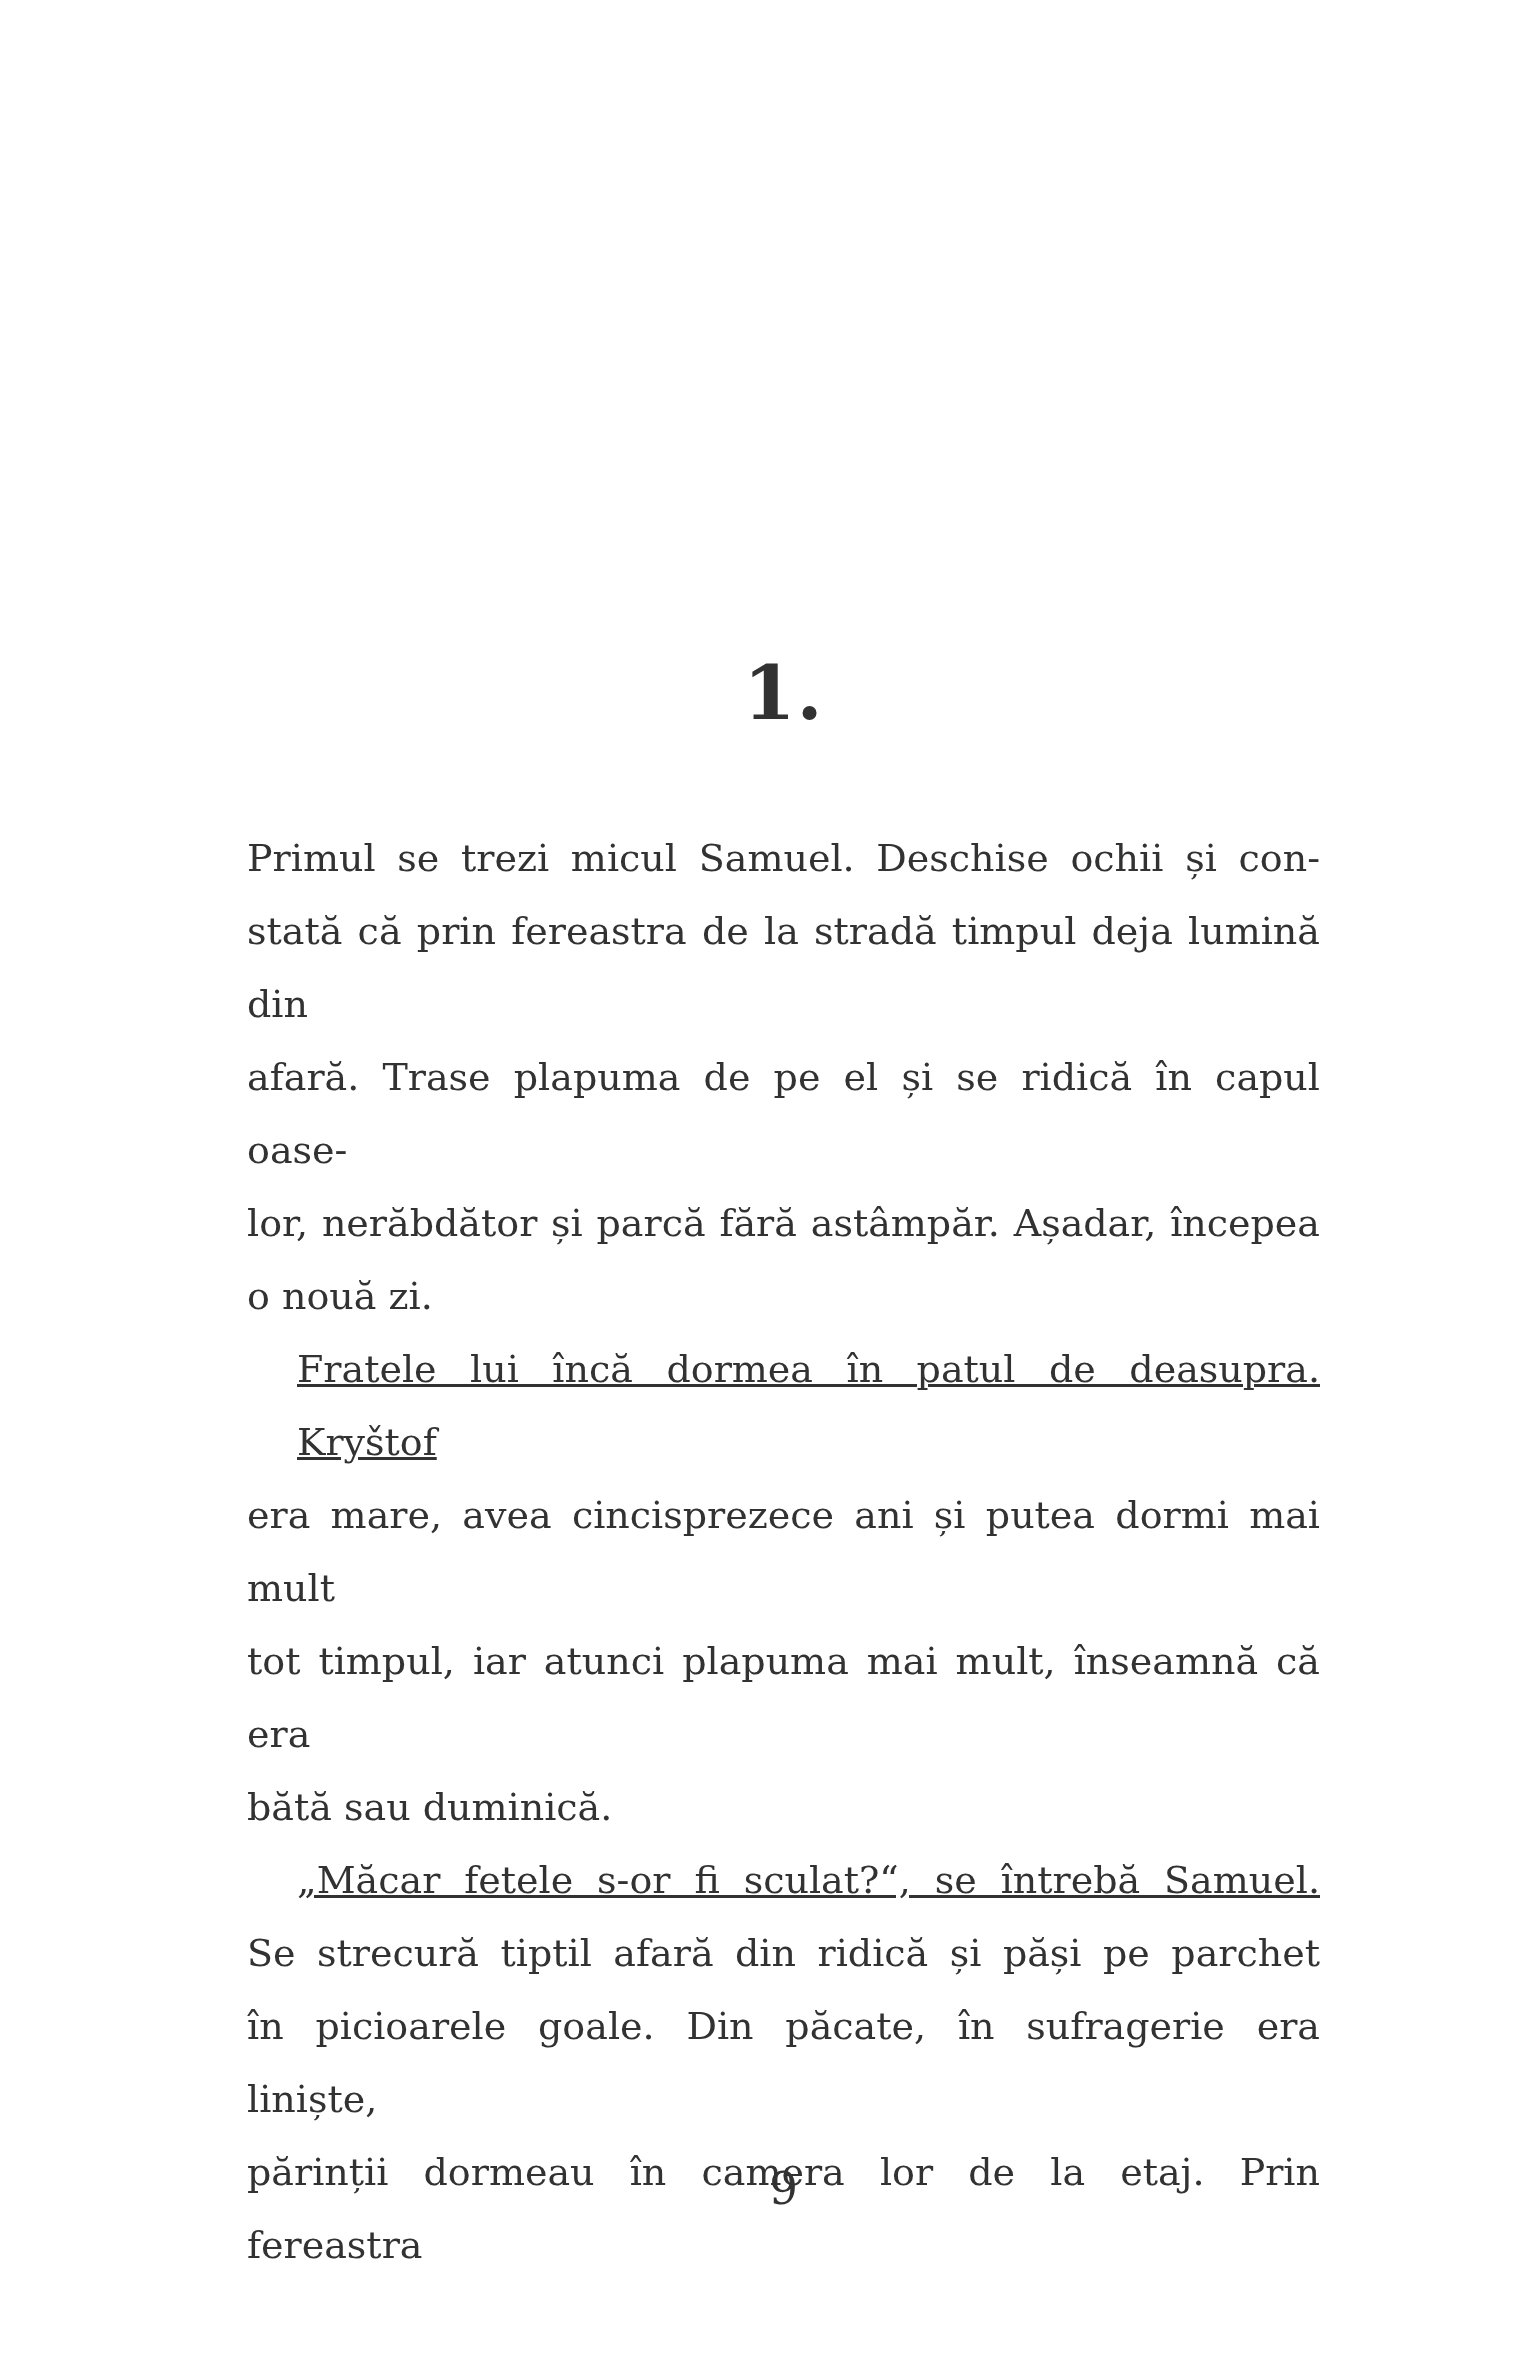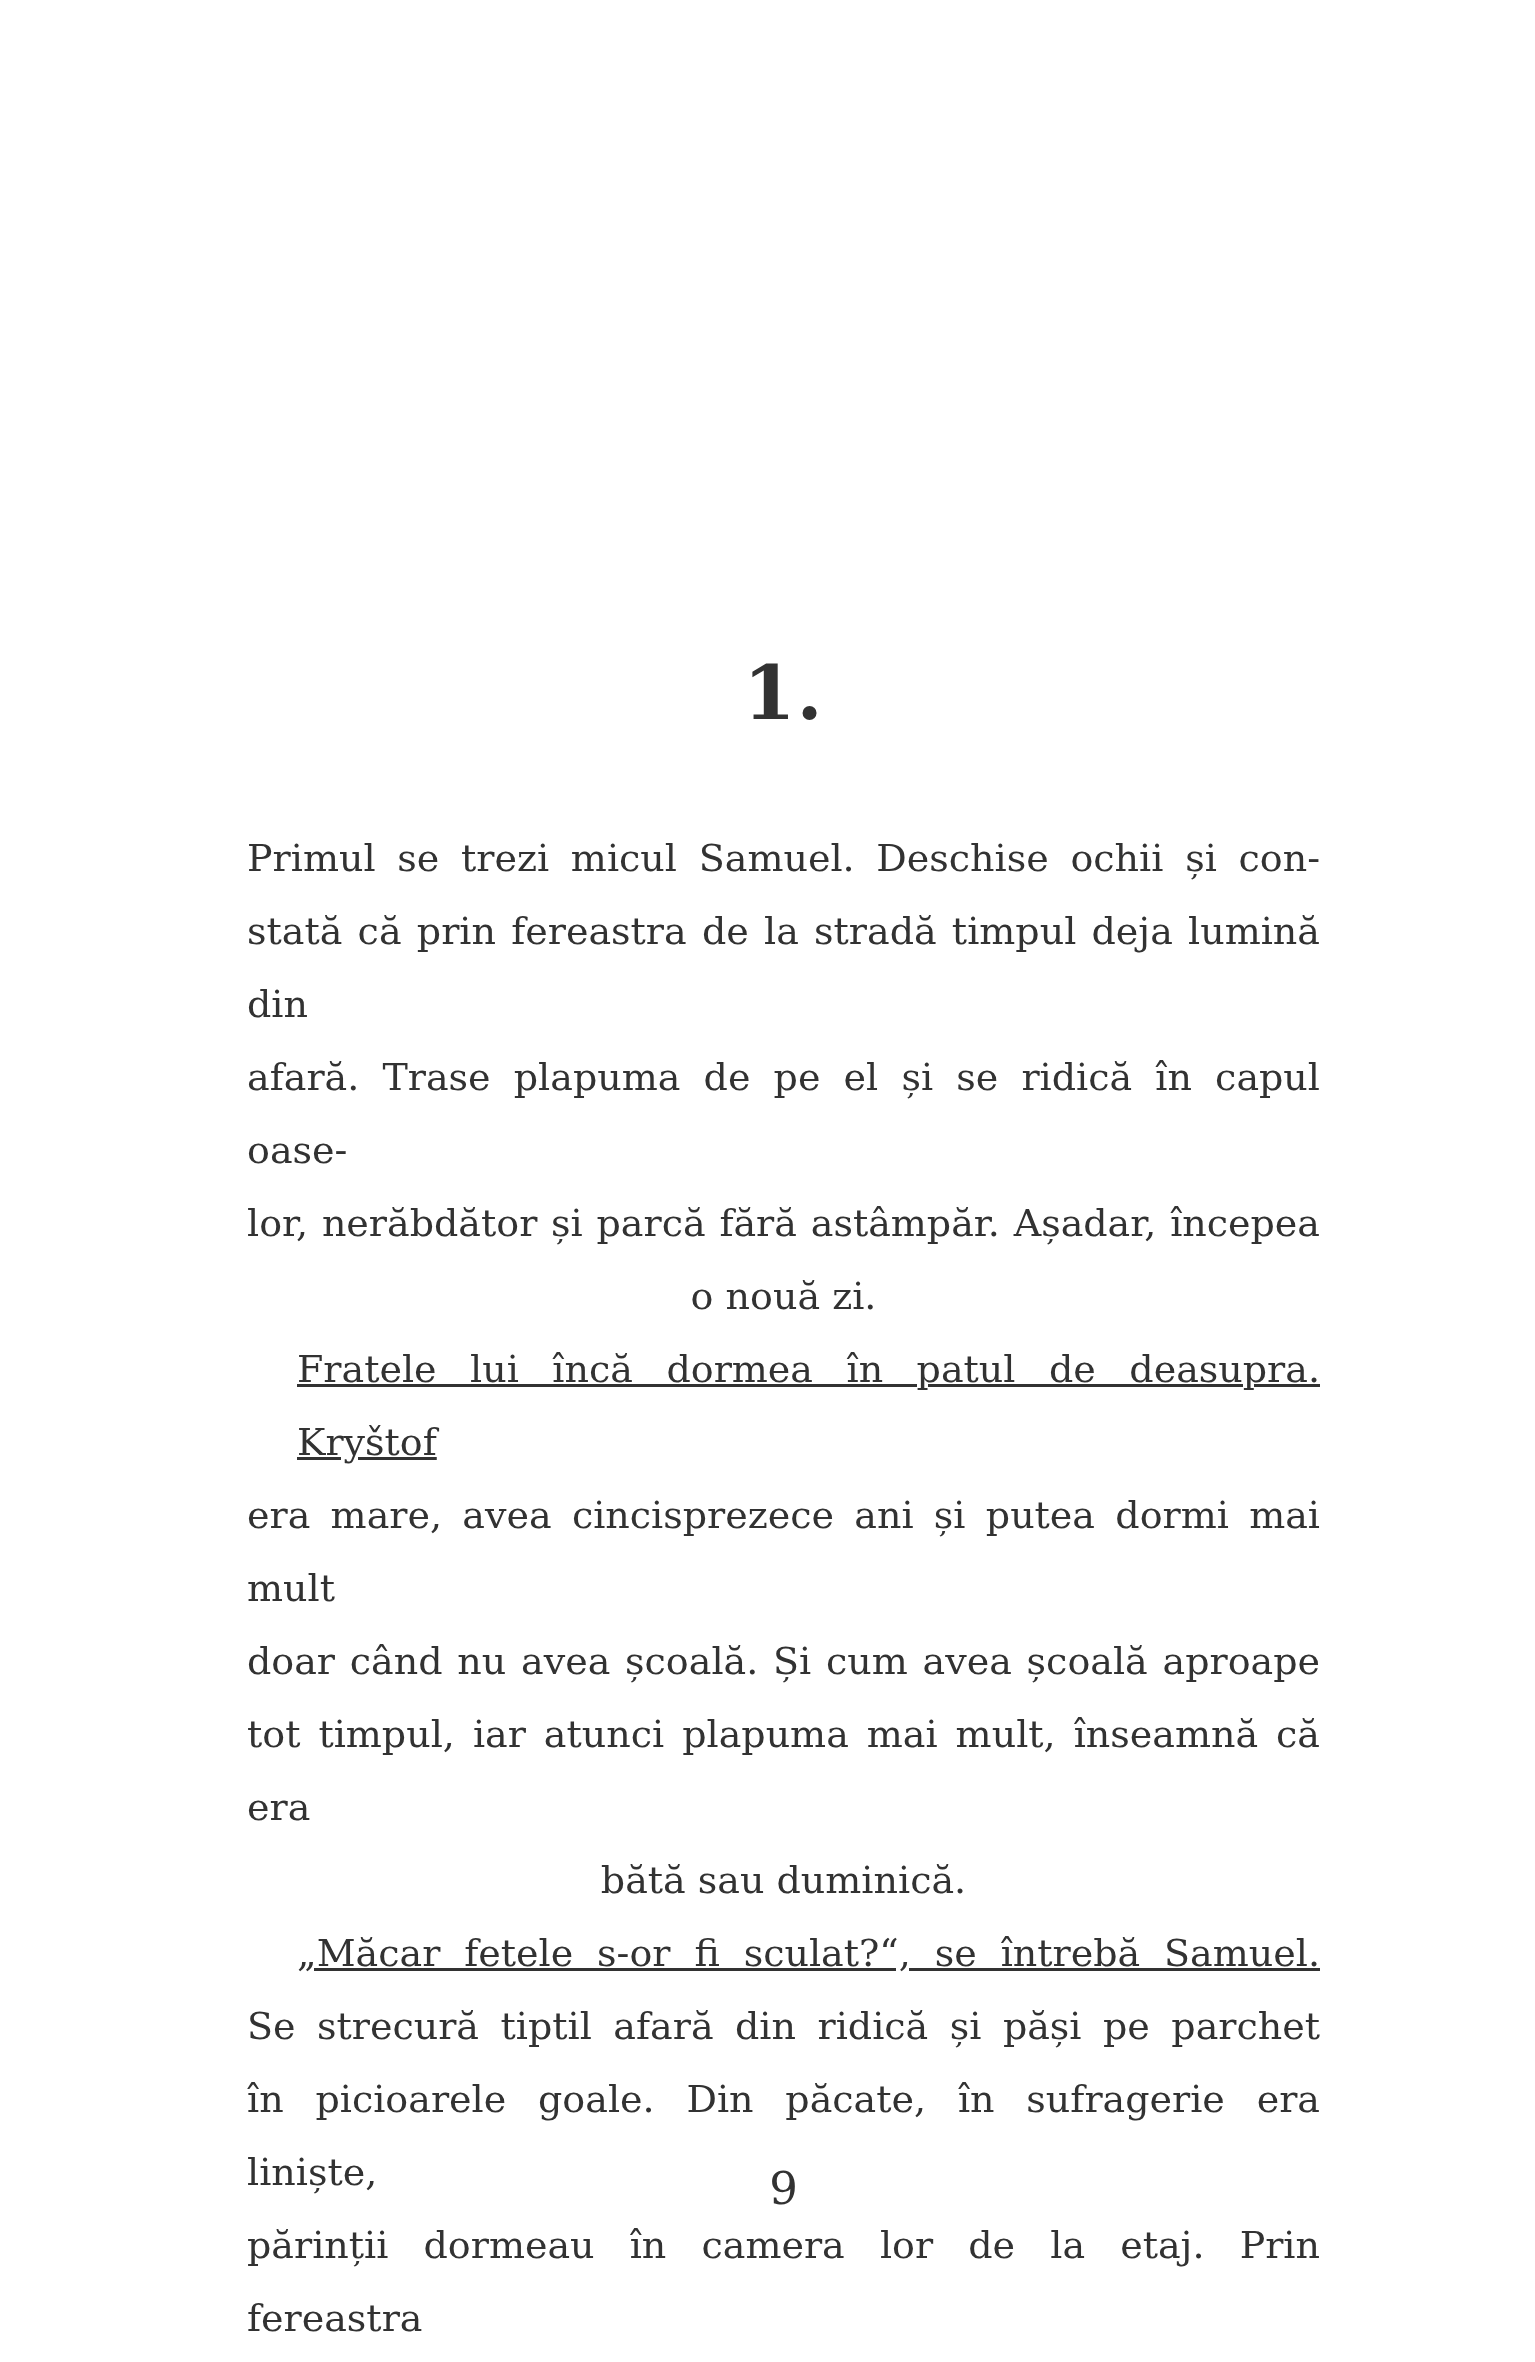--- a/index.html
+++ b/index.html
@@ -33,21 +33,21 @@
   }
   .body-text {
     position: absolute;
     top: 822px;
     left: 247px;
     width: 1073px;
     font-size: 38px;
     line-height: 73px;
   }
   .line {
-    text-align: center;
+    text-align: left;
     overflow: visible;
   }
   .line.justify {
     text-align: justify;
     text-align-last: justify;
   }
   .line.indent {
     padding-left: 50px;
     text-decoration: underline;
   }
@@ -68,21 +68,20 @@
   <div class="chapter-heading">1.</div>
 
   <div class="body-text" id="body-text">
       <div class="line justify">Primul se trezi micul Samuel. Deschise ochii și con-</div>
       <div class="line justify">stată că prin fereastra de la stradă timpul deja lumină din</div>
       <div class="line justify">afară. Trase plapuma de pe el și se ridică în capul oase-</div>
       <div class="line justify">lor, nerăbdător și parcă fără astâmpăr. Așadar, începea</div>
       <div class="line">o nouă zi.</div>
       <div class="line justify indent">Fratele lui încă dormea în patul de deasupra. Kryštof</div>
       <div class="line justify">era mare, avea cincisprezece ani și putea dormi mai mult</div>
-      <div class="line justify">doar când nu avea școală. Și cum avea școală aproape</div>
       <div class="line justify">tot timpul, iar atunci plapuma mai mult, înseamnă că era</div>
       <div class="line">bătă sau duminică.</div>
       <div class="line justify indent">„Măcar fetele s-or fi sculat?“, se întrebă Samuel.</div>
       <div class="line justify">Se strecură tiptil afară din ridică și păși pe parchet</div>
       <div class="line justify">în picioarele goale. Din păcate, în sufragerie era liniște,</div>
       <div class="line justify">părinții dormeau în camera lor de la etaj. Prin fereastra</div>
     </div>
 
   <div class="page-number">9</div>
 </div>

